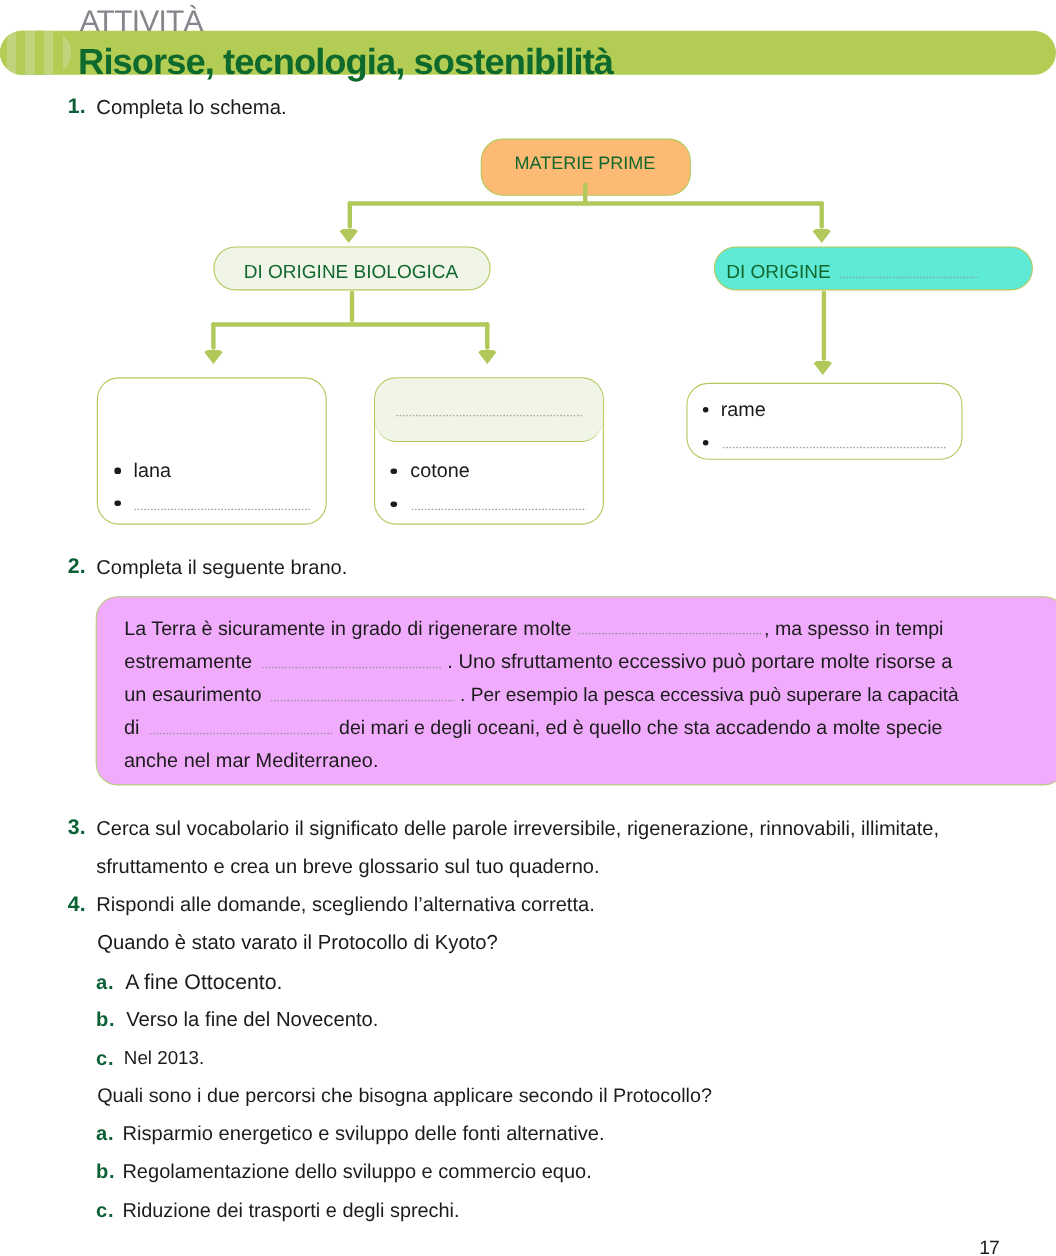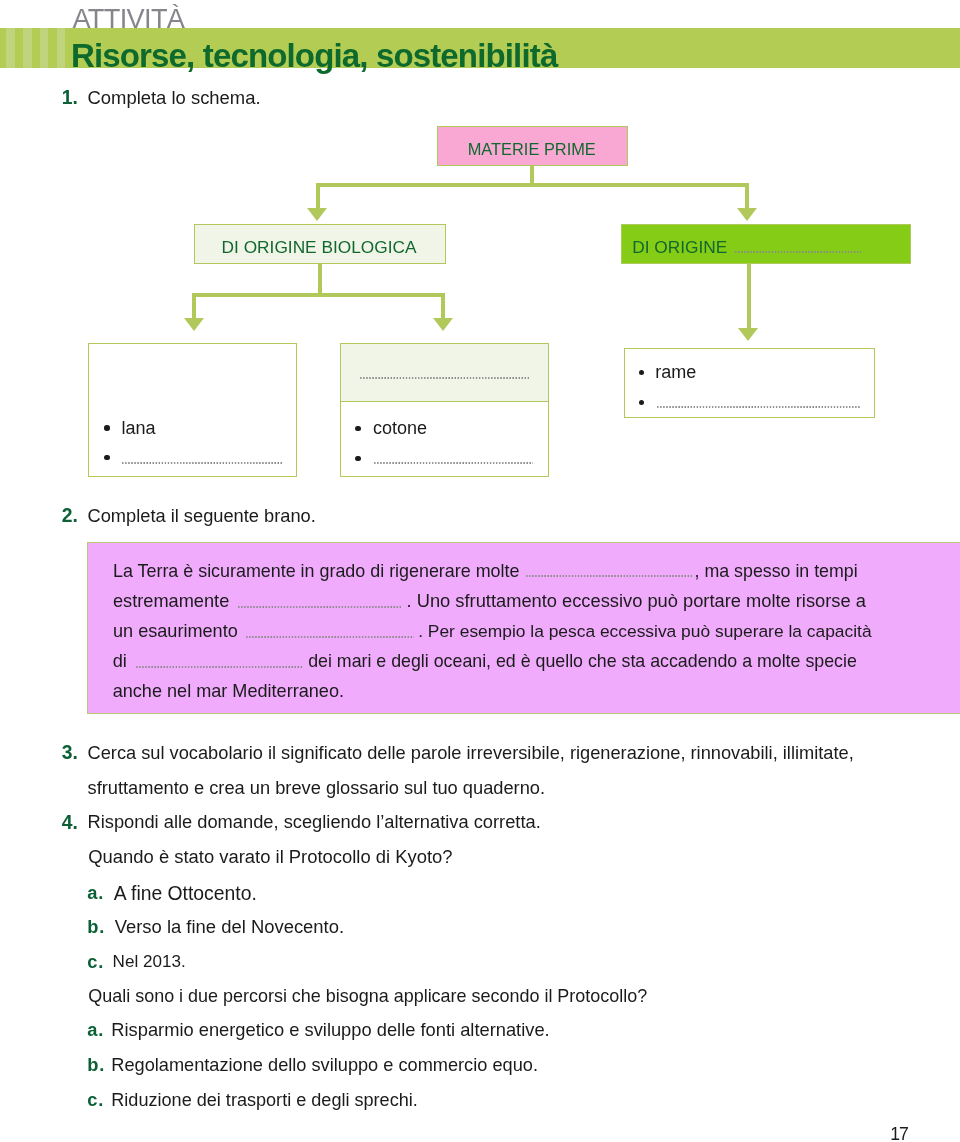--- a/index.html
+++ b/index.html
@@ -1,19 +1,19 @@
 <!DOCTYPE html>
 <html><head>
 <meta charset="utf-8">
 <style>
   html,body{margin:0;padding:0;}
   body{width:960px;height:1142px;background:#ffffff;
        font-family:"Liberation Sans",sans-serif;position:relative;overflow:hidden;}
   .page{position:absolute;left:0;top:0;width:960px;height:1142px;}
-  div{box-sizing:border-box;}
+  div{box-sizing:border-box;border-radius:20px;}
 
   
   .hdr-band{position:absolute;left:0;top:28px;width:960px;height:40px;background:#b2cc54;}
   .hdr-stripes{position:absolute;left:0;top:28px;width:65px;height:40px;
     background:repeating-linear-gradient(90deg,
       #b2cc54 0px,#b2cc54 6.2px,#c0d47d 6.2px,#c0d47d 14.6px,
       #b2cc54 14.6px,#b2cc54 22.6px,#c0d47d 22.6px,#c0d47d 31.7px,
       #b2cc54 31.7px,#b2cc54 39.8px,#c0d47d 39.8px,#c0d47d 47.8px,
       #b2cc54 47.8px,#b2cc54 56.9px,#c0d47d 56.9px,#c0d47d 65px);}
   .hdr-kicker{position:absolute;left:72.4px;top:19.3px;font-size:27.2px;letter-spacing:-0.68px;
@@ -50,35 +50,35 @@
   <div class="hdr-band"></div>
   <div class="hdr-stripes"></div>
   <div class="hdr-kicker">ATTIVITÀ</div>
   <div class="hdr-title">Risorse, tecnologia, sostenibilità</div>
 
   <div class="num" style="left:61.7px;top:98.3px">1.</div>
   <div class="txt" style="left:87.5px;top:98.1px;font-size:18.43px">Completa lo schema.</div>
 
   <div class="diagram">
 
-    <div class="fbox root" style="left:437px;top:125.5px;width:190.5px;height:40px;background:#f9a8d4">
+    <div class="fbox root" style="left:437px;top:125.5px;width:190.5px;height:52px;background:#fdba74">
       <span class="fblabel" style="left:29.7px;top:22.1px;font-size:16.4px">MATERIE PRIME</span>
     </div>
 
     <div class="vline" style="left:530.2px;top:165.5px;height:19px"></div>
     <div class="hline" style="left:315.5px;top:182.5px;width:433px"></div>
     <div class="vline" style="left:315.5px;top:182.5px;height:25.3px"></div>
     <div class="arrow" style="left:307.3px;top:207.8px"></div>
     <div class="vline" style="left:744.8px;top:182.5px;height:25.3px"></div>
     <div class="arrow" style="left:736.6px;top:207.8px"></div>
 
     <div class="fbox" style="left:194.2px;top:223.9px;width:251.5px;height:40.5px;background:#f1f5e8">
       <span class="fblabel" style="left:26.4px;top:22.3px;font-size:17.3px">DI ORIGINE BIOLOGICA</span>
     </div>
-    <div class="fbox" style="left:621px;top:223.9px;width:290px;height:40.5px;background:#84cc16">
+    <div class="fbox" style="left:649px;top:223.9px;width:290px;height:40.5px;background:#5eead4">
       <span class="fblabel" style="left:10.2px;top:22.3px;font-size:17.3px">DI ORIGINE</span>
       <span class="dots" style="left:112.5px;top:26.5px;width:126px"></span>
     </div>
 
     <div class="vline" style="left:317.6px;top:264.2px;height:28.5px"></div>
     <div class="hline" style="left:192px;top:292.7px;width:253px"></div>
     <div class="vline" style="left:192px;top:292.7px;height:25.4px"></div>
     <div class="arrow" style="left:183.5px;top:318.1px"></div>
     <div class="vline" style="left:441px;top:292.7px;height:25.4px"></div>
     <div class="arrow" style="left:432.5px;top:318.1px"></div>

